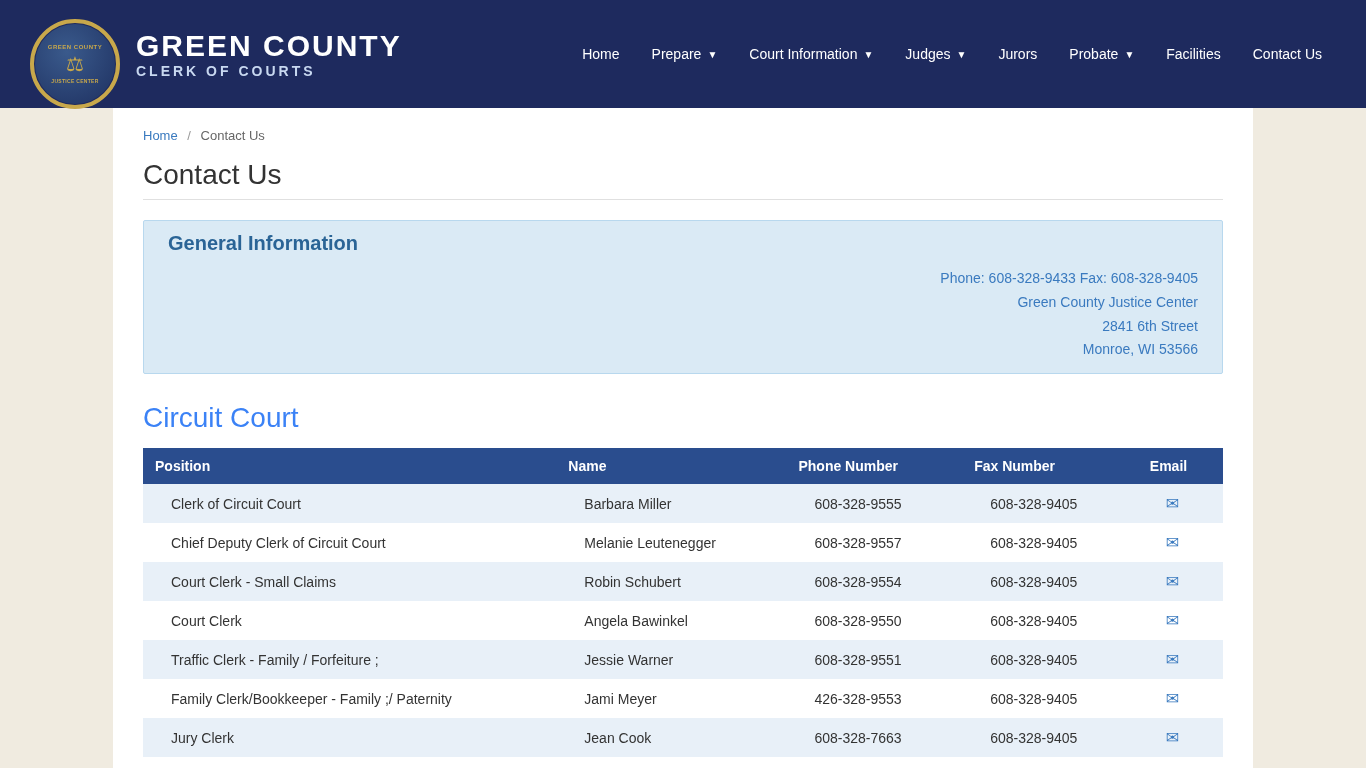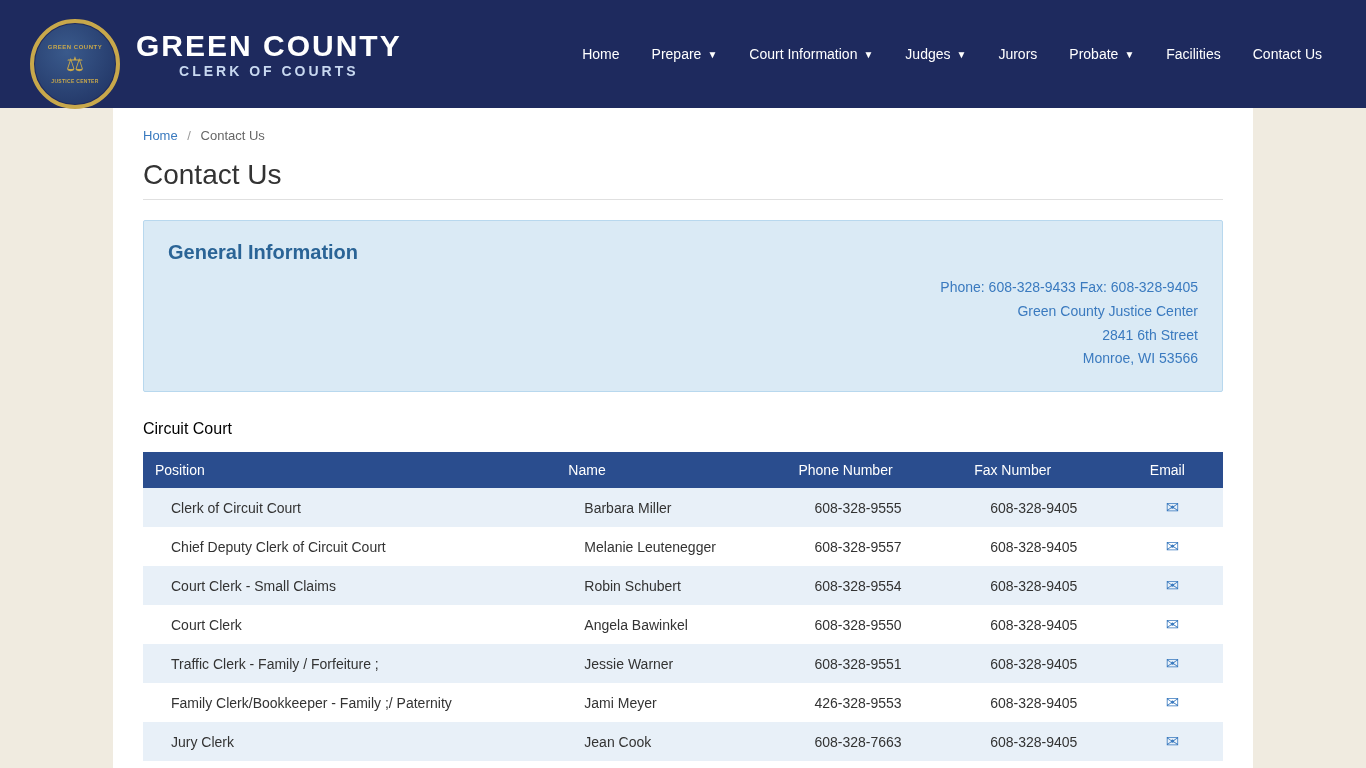--- a/index.html
+++ b/index.html
@@ -53,21 +53,20 @@
       letter-spacing: 2px;
       text-transform: uppercase;
       color: white;
     }
     .site-title p {
       font-size: 14px;
       letter-spacing: 3px;
       text-transform: uppercase;
       color: #c8d8f0;
       font-weight: 600;
-      text-align: center;
     }
 
     
     nav {
       display: flex;
       align-items: center;
       gap: 4px;
       margin-left: auto;
     }
     .nav-item {
@@ -116,61 +115,61 @@
       color: #333;
       margin-bottom: 20px;
       border-bottom: 1px solid #e0e0e0;
       padding-bottom: 8px;
     }
 
     
     .info-box {
       background: #daeaf5;
       border: 1px solid #b8d8ee;
-      padding: 20px 24px;
+      padding: 11px 24px;
       margin-bottom: 28px;
       border-radius: 2px;
     }
     .info-box h2 {
       font-size: 20px;
       color: #2a6496;
       margin-bottom: 12px;
       font-weight: 600;
     }
     .info-box p, .info-box a {
       color: #3a7abf;
       font-size: 14px;
       line-height: 1.7;
       text-decoration: none;
       display: block;
       text-align: right;
     }
 
     
     .section-title {
-      font-size: 16px;
+      font-size: 28px;
       font-weight: normal;
-      color: #000000;
+      color: #3b82f6;
       margin-bottom: 14px;
     }
 
     
     .contact-table {
       width: 100%;
       border-collapse: collapse;
       font-size: 14px;
     }
     .contact-table thead tr {
       background: #2a4d8e;
       color: white;
     }
     .contact-table thead th {
       padding: 10px 12px;
       text-align: left;
-      font-weight: 400;
+      font-weight: 700;
       font-size: 14px;
     }
     .contact-table tbody tr:nth-child(odd) {
       background: #e8f0f8;
     }
     .contact-table tbody tr:nth-child(even) {
       background: white;
     }
     .contact-table tbody td {
       padding: 10px 28px;

